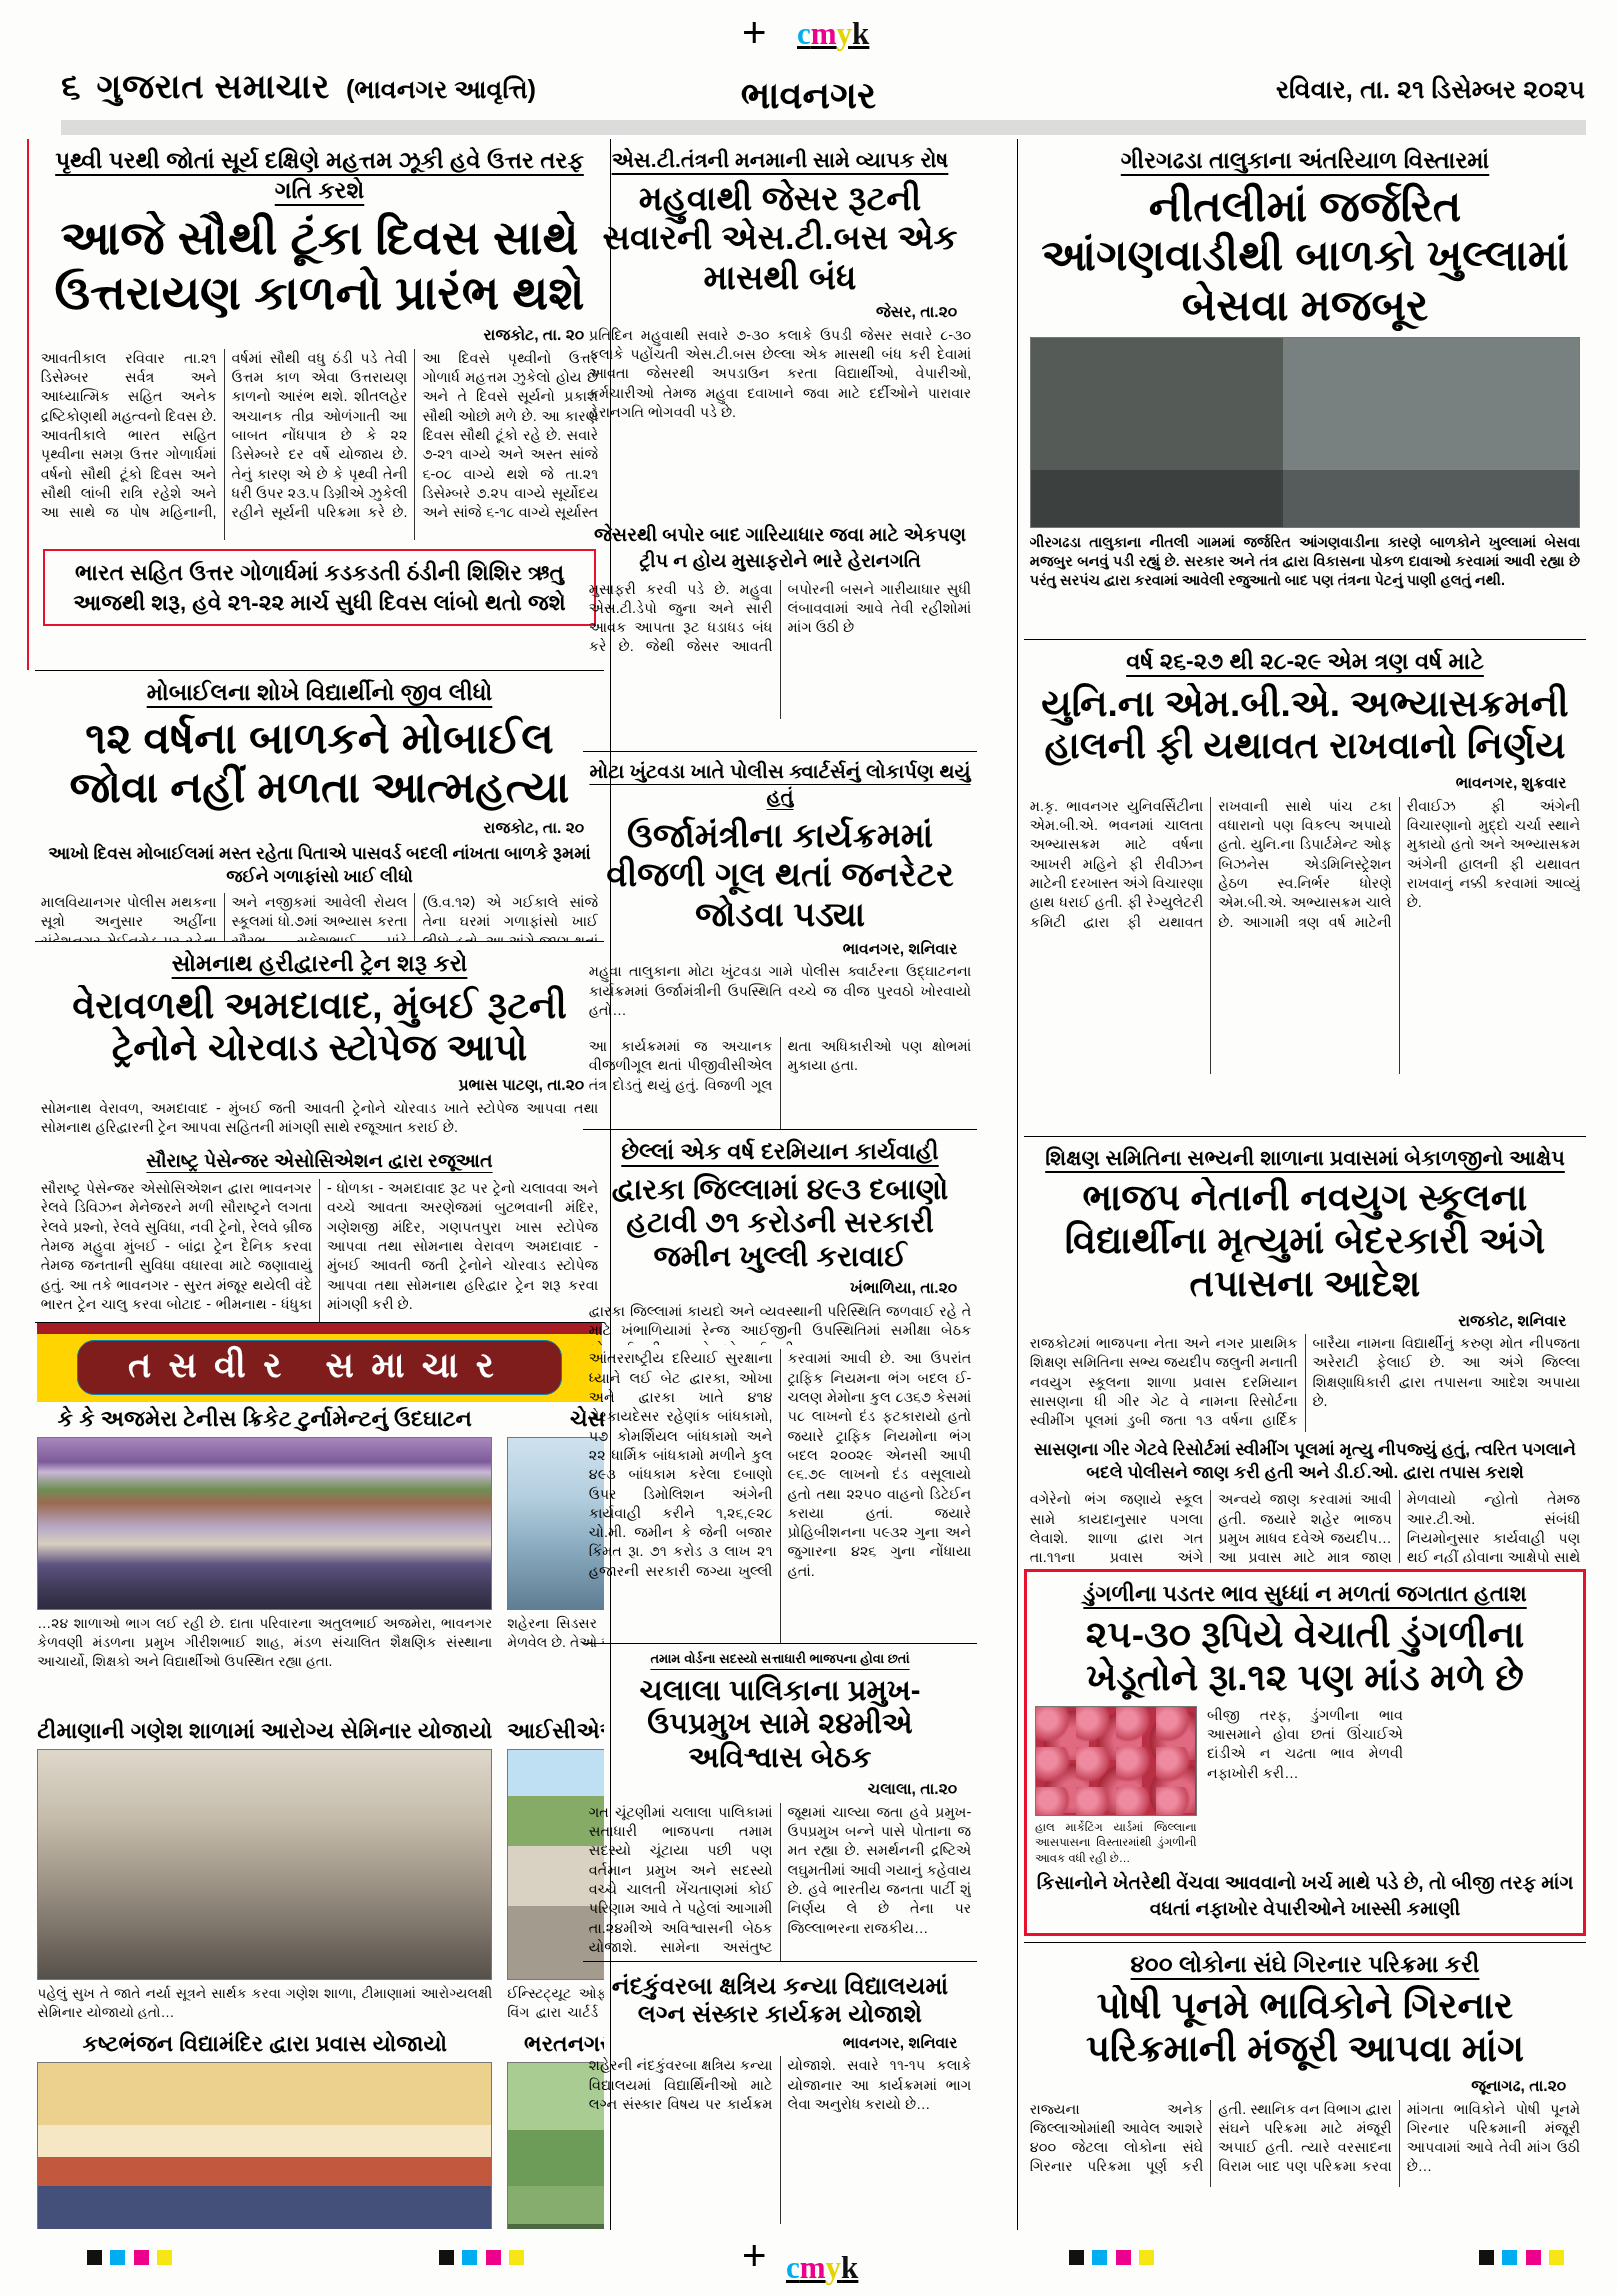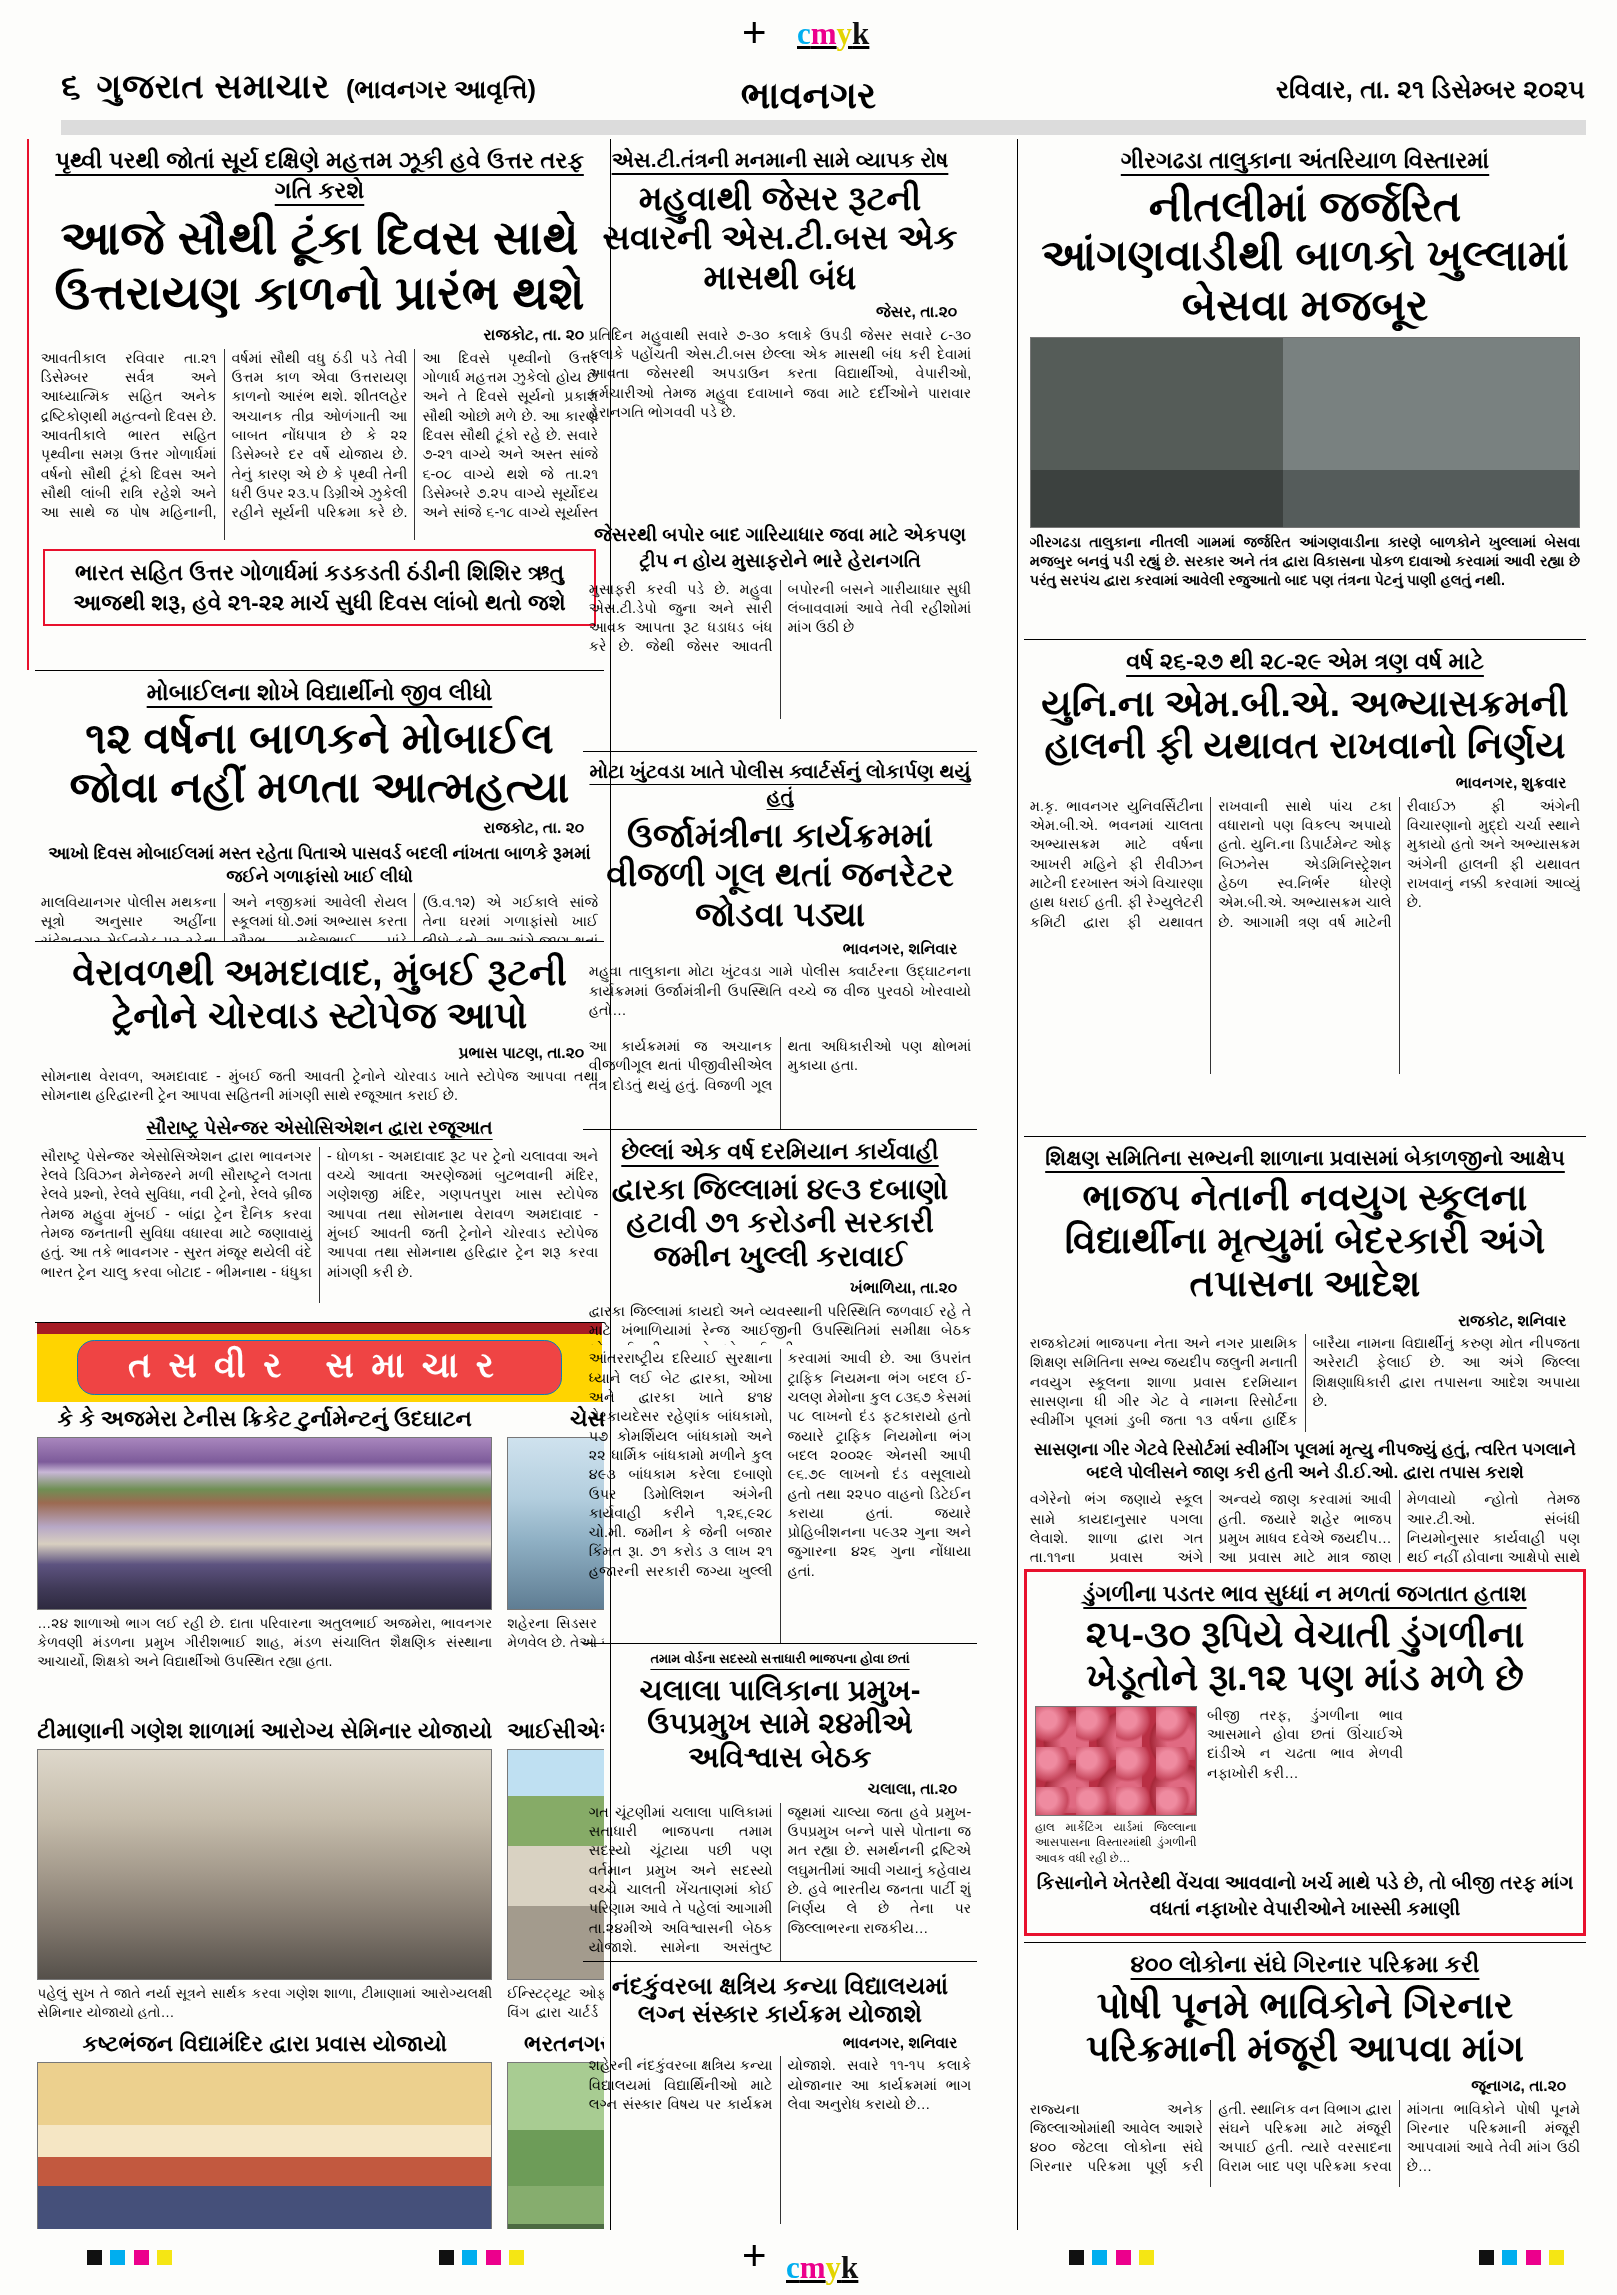--- a/index.html
+++ b/index.html
@@ -33,21 +33,21 @@
   .subhead{font-weight:bold;text-align:center;font-size:19px;line-height:1.35;margin:5.8px 0;}
   .subhead.u{text-decoration:underline;text-underline-offset:4.6px;}
   .note{border:2.9px solid #e8112d;font-weight:bold;font-size:22px;text-align:center;
         padding:7px 10.4px;margin:9.2px 2.3px 3.5px;line-height:1.35;}
   .highlight{font-weight:bold;font-size:17.3px;text-align:center;line-height:1.35;margin:4.6px 0;}
   .photo{border:0.6px solid #777;box-sizing:border-box;}
   .caption{font-size:14.4px;line-height:1.35;text-align:justify;font-weight:bold;margin-top:4.6px;overflow:hidden;}
   
   .pn-wrap{border-top:1.7px solid #000;overflow:hidden;box-sizing:border-box;padding:0 2.3px;}
   .pn-banner{background:#ffd400;border-top:11.6px solid #a61c24;padding:5.8px 40px 7px;box-sizing:border-box;}
-  .pn-banner-inner{background:#ef4444;border-radius:17.3px;border:1.7px solid #0d7fb5;text-align:center;
+  .pn-banner-inner{background:#7f1d1d;border-radius:17.3px;border:1.7px solid #0d7fb5;text-align:center;
                    color:#fff;font-size:35px;font-weight:900;letter-spacing:17.3px;padding:4.6px 0 8px;}
   .pn-grid{display:grid;grid-template-columns:1fr 1fr;column-gap:15px;row-gap:8px;margin-top:0;}
   .pn-title{font-weight:bold;font-size:22px;text-align:center;line-height:1.25;margin:2.3px 0 4.6px;overflow:hidden;white-space:nowrap;}
   .pn-body{font-size:14px;line-height:1.33;text-align:justify;overflow:hidden;}
   
   .redbox{border:3.5px solid #e8112d;padding:5.8px 8px;margin-top:5.8px;box-sizing:border-box;overflow:hidden;}
   .onion-grid{display:grid;grid-template-columns:1fr 196px 1fr;column-gap:10.4px;margin-top:3.5px;}
   .smallcap{font-size:11.6px;line-height:1.3;text-align:justify;margin-top:3.5px;}
   .bottomline{font-weight:bold;font-size:19px;text-align:center;line-height:1.35;margin-top:5.8px;}
   
@@ -88,20 +88,21 @@
 
   <div class="art" style="height:271px;">
     <div class="kicker">મોબાઈલના શોખે વિદ્યાર્થીનો જીવ લીધો</div>
     <div class="hl h-xl">૧૨ વર્ષના બાળકને મોબાઈલ જોવા નહીં મળતા આત્મહત્યા</div>
     <div class="dateline">રાજકોટ, તા. ૨૦</div>
     <div class="highlight">આખો દિવસ મોબાઈલમાં મસ્ત રહેતા પિતાએ પાસવર્ડ બદલી નાંખતા બાળકે રૂમમાં જઈને ગળાફાંસો ખાઈ લીધો</div>
     <div class="body c3" style="height:75px;">માલવિયાનગર પોલીસ મથકના સૂત્રો અનુસાર અહીંના ચંદ્રેશનગર મેઈનરોડ પર રહેતા અને નજીકમાં આવેલી રોયલ સ્કૂલમાં ધો.૭માં અભ્યાસ કરતા સૌરભ રાકેશભાઈ પાંડે (ઉ.વ.૧૨) એ ગઈકાલે સાંજે તેના ઘરમાં ગળાફાંસો ખાઈ લીધો હતો. આ અંગે જાણ થતાં પોલીસે તપાસ કરતા મોબાઈલ જોવા નહીં મળતા આ પગલું ભર્યાનું પ્રાથમિક તારણ આવ્યું હતું…</div>
   </div>
 
   <div class="art" style="height:381px;">
+    <div class="kicker">સોમનાથ હરીદ્વારની ટ્રેન શરૂ કરો</div>
     <div class="hl h-lg">વેરાવળથી અમદાવાદ, મુંબઈ રૂટની ટ્રેનોને ચોરવાડ સ્ટોપેજ આપો</div>
     <div class="dateline">પ્રભાસ પાટણ, તા.૨૦</div>
     <div class="body" style="height:43px;">સોમનાથ વેરાવળ, અમદાવાદ - મુંબઈ જતી આવતી ટ્રેનોને ચોરવાડ ખાતે સ્ટોપેજ આપવા તથા સોમનાથ હરિદ્વારની ટ્રેન આપવા સહિતની માંગણી સાથે રજૂઆત કરાઈ છે.</div>
     <div class="subhead u">સૌરાષ્ટ્ર પેસેન્જર એસોસિએશન દ્વારા રજૂઆત</div>
     <div class="body c2" style="height:156px;">સૌરાષ્ટ્ર પેસેન્જર એસોસિએશન દ્વારા ભાવનગર રેલવે ડિવિઝન મેનેજરને મળી સૌરાષ્ટ્રને લગતા રેલવે પ્રશ્નો, રેલવે સુવિધા, નવી ટ્રેનો, રેલવે બ્રીજ તેમજ મહુવા મુંબઈ - બાંદ્રા ટ્રેન દૈનિક કરવા તેમજ જનતાની સુવિધા વધારવા માટે જણાવાયું હતું. આ તકે ભાવનગર - સુરત મંજૂર થયેલી વંદે ભારત ટ્રેન ચાલુ કરવા બોટાદ - ભીમનાથ - ધંધુકા - ધોળકા - અમદાવાદ રૂટ પર ટ્રેનો ચલાવવા અને વચ્ચે આવતા અરણેજમાં બુટભવાની મંદિર, ગણેશજી મંદિર, ગણપતપુરા ખાસ સ્ટોપેજ આપવા તથા સોમનાથ વેરાવળ અમદાવાદ - મુંબઈ આવતી જતી ટ્રેનોને ચોરવાડ સ્ટોપેજ આપવા તથા સોમનાથ હરિદ્વાર ટ્રેન શરૂ કરવા માંગણી કરી છે.</div>
   </div>
 
   <div class="pn-wrap" style="height:907px;">
     <div class="pn-banner">
       <div class="pn-banner-inner">તસવીર સમાચાર</div>

